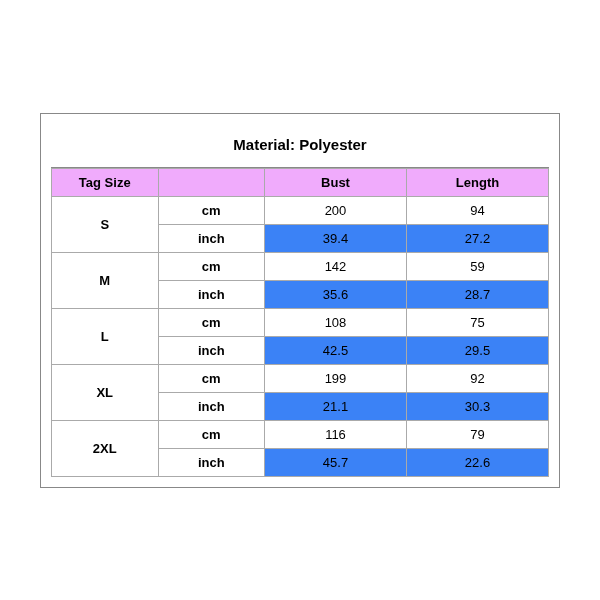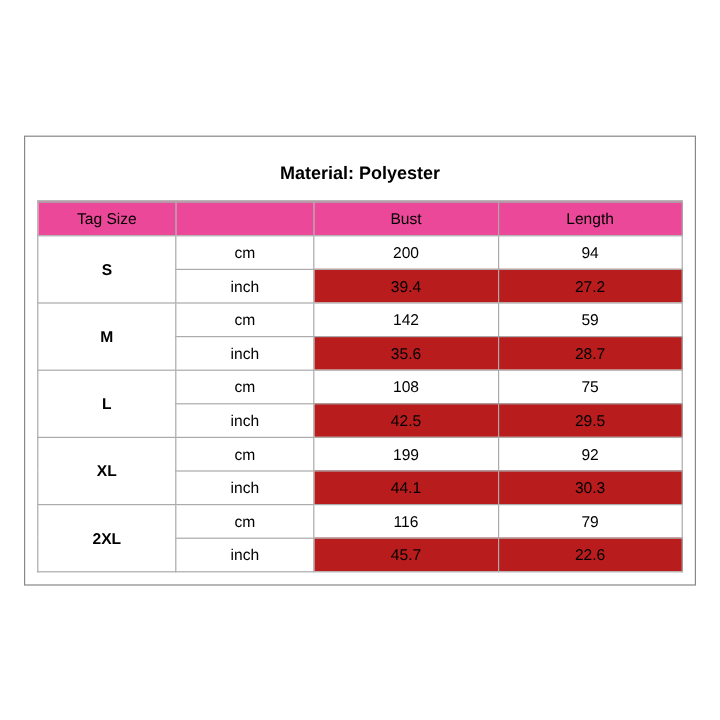--- a/index.html
+++ b/index.html
@@ -7,53 +7,53 @@
       background: #fff;
       display: flex;
       justify-content: center;
       align-items: center;
       width: 600px;
       height: 600px;
       font-family: Arial, sans-serif;
     }
     .outer-wrapper {
       border: 1.5px solid #888;
-      width: 560px;
+      width: 520px;
       padding: 10px;
     }
     .title-row {
       text-align: center;
       padding: 12px 0 14px 0;
       font-size: 15px;
       font-weight: bold;
       border-bottom: 1.5px solid #888;
     }
     table {
       width: 100%;
       border-collapse: collapse;
       font-size: 13px;
     }
     th, td {
       border: 1px solid #aaa;
       text-align: center;
       padding: 6px 4px;
     }
     thead th {
-      font-weight: normal;
-      background: #ec4899;
+      font-weight: bold;
+      background: #f0abfc;
     }
     .tag-size-cell {
       font-weight: bold;
       vertical-align: middle;
     }
     .unit-cell {
-      font-weight: normal;
+      font-weight: bold;
     }
     .shaded {
-      background-color: #b91c1c;
+      background-color: #3b82f6;
     }
     .unit-col {
       width: 90px;
     }
     .tag-col {
       width: 90px;
     }
     .val-col {
       width: 120px;
     }
@@ -107,21 +107,21 @@
           <td class="shaded">29.5</td>
         </tr>
         <tr>
           <td rowspan="2" class="tag-size-cell">XL</td>
           <td class="unit-cell">cm</td>
           <td>199</td>
           <td>92</td>
         </tr>
         <tr>
           <td class="unit-cell">inch</td>
-          <td class="shaded">44.1</td>
+          <td class="shaded">21.1</td>
           <td class="shaded">30.3</td>
         </tr>
         <tr>
           <td rowspan="2" class="tag-size-cell">2XL</td>
           <td class="unit-cell">cm</td>
           <td>116</td>
           <td>79</td>
         </tr>
         <tr>
           <td class="unit-cell">inch</td>

